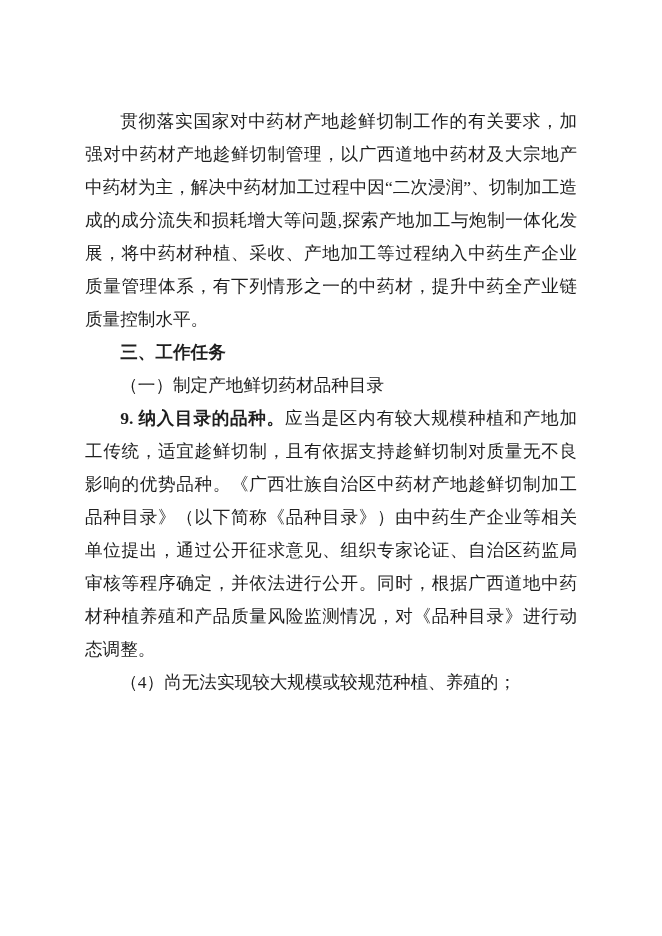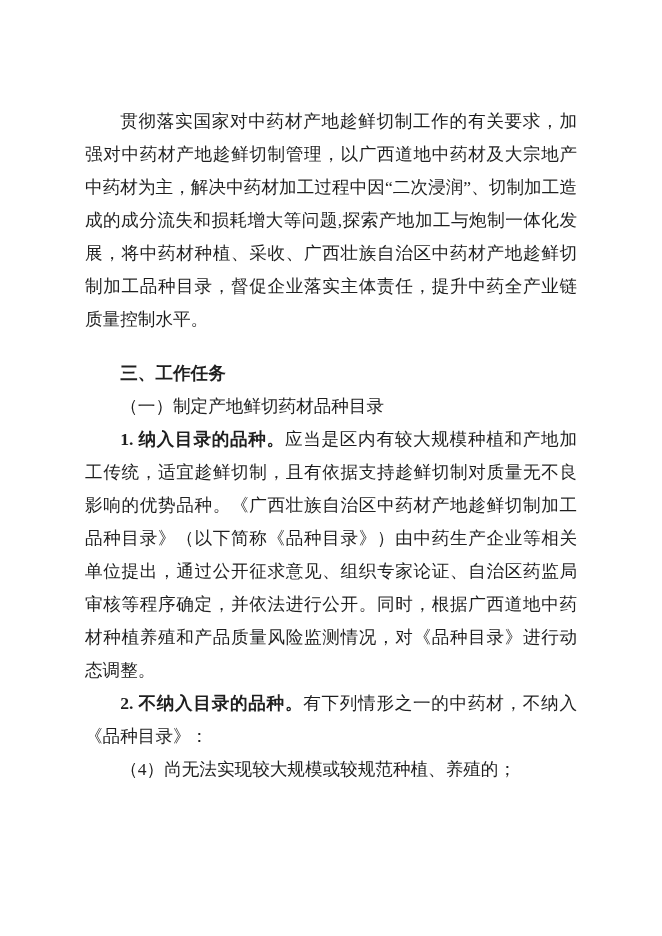--- a/index.html
+++ b/index.html
@@ -31,32 +31,30 @@
     text-indent: 2em;
     word-break: break-all;
     overflow-wrap: break-word;
   }
   p.para .run.bold {
     font-weight: bold;
   }
   p.para.heading {
     font-family: "Liberation Sans", "DejaVu Sans", sans-serif;
     font-weight: bold;
-    margin-top: 21px;
   }
   p.para.subheading {
     font-weight: normal;
     font-family: Liberation Serif, serif;
   }
 </style>
 </head>
 <body>
 
 <div class="page">
   <div class="doc-body">
-      <p class="para body"><span class="run">贯彻落实国家对中药材产地趁鲜切制工作的有关要求，加强对中药材产地趁鲜切制管理，以广西道地中药材及大宗地产中药材为主，解决中药材加工过程中因“二次浸润”、切制加工造成的成分流失和损耗增大等问题,探索产地加工与炮制一体化发展，将中药材种植、采收、广西壮族自治区中药材产地趁鲜切制加工品种目录，督促企业落实主体责任，提升中药全产业链质量控制水平。</span></p>
+      <p class="para body"><span class="run">贯彻落实国家对中药材产地趁鲜切制工作的有关要求，加强对中药材产地趁鲜切制管理，以广西道地中药材及大宗地产中药材为主，解决中药材加工过程中因“二次浸润”、切制加工造成的成分流失和损耗增大等问题,探索产地加工与炮制一体化发展，将中药材种植、采收、产地加工等过程纳入中药生产企业质量管理体系，有下列情形之一的中药材，提升中药全产业链质量控制水平。</span></p>
       <p class="para heading"><span class="run bold">三、工作任务</span></p>
       <p class="para subheading"><span class="run">（一）制定产地鲜切药材品种目录</span></p>
-      <p class="para body"><span class="run bold">1. 纳入目录的品种。</span><span class="run">应当是区内有较大规模种植和产地加工传统，适宜趁鲜切制，且有依据支持趁鲜切制对质量无不良影响的优势品种。《广西壮族自治区中药材产地趁鲜切制加工品种目录》（以下简称《品种目录》）由中药生产企业等相关单位提出，通过公开征求意见、组织专家论证、自治区药监局审核等程序确定，并依法进行公开。同时，根据广西道地中药材种植养殖和产品质量风险监测情况，对《品种目录》进行动态调整。</span></p>
-      <p class="para body"><span class="run bold">2. 不纳入目录的品种。</span><span class="run">有下列情形之一的中药材，不纳入《品种目录》：</span></p>
+      <p class="para body"><span class="run bold">9. 纳入目录的品种。</span><span class="run">应当是区内有较大规模种植和产地加工传统，适宜趁鲜切制，且有依据支持趁鲜切制对质量无不良影响的优势品种。《广西壮族自治区中药材产地趁鲜切制加工品种目录》（以下简称《品种目录》）由中药生产企业等相关单位提出，通过公开征求意见、组织专家论证、自治区药监局审核等程序确定，并依法进行公开。同时，根据广西道地中药材种植养殖和产品质量风险监测情况，对《品种目录》进行动态调整。</span></p>
       <p class="para body"><span class="run">（4）尚无法实现较大规模或较规范种植、养殖的；</span></p>
     </div>
 </div>
 
 </body></html>

